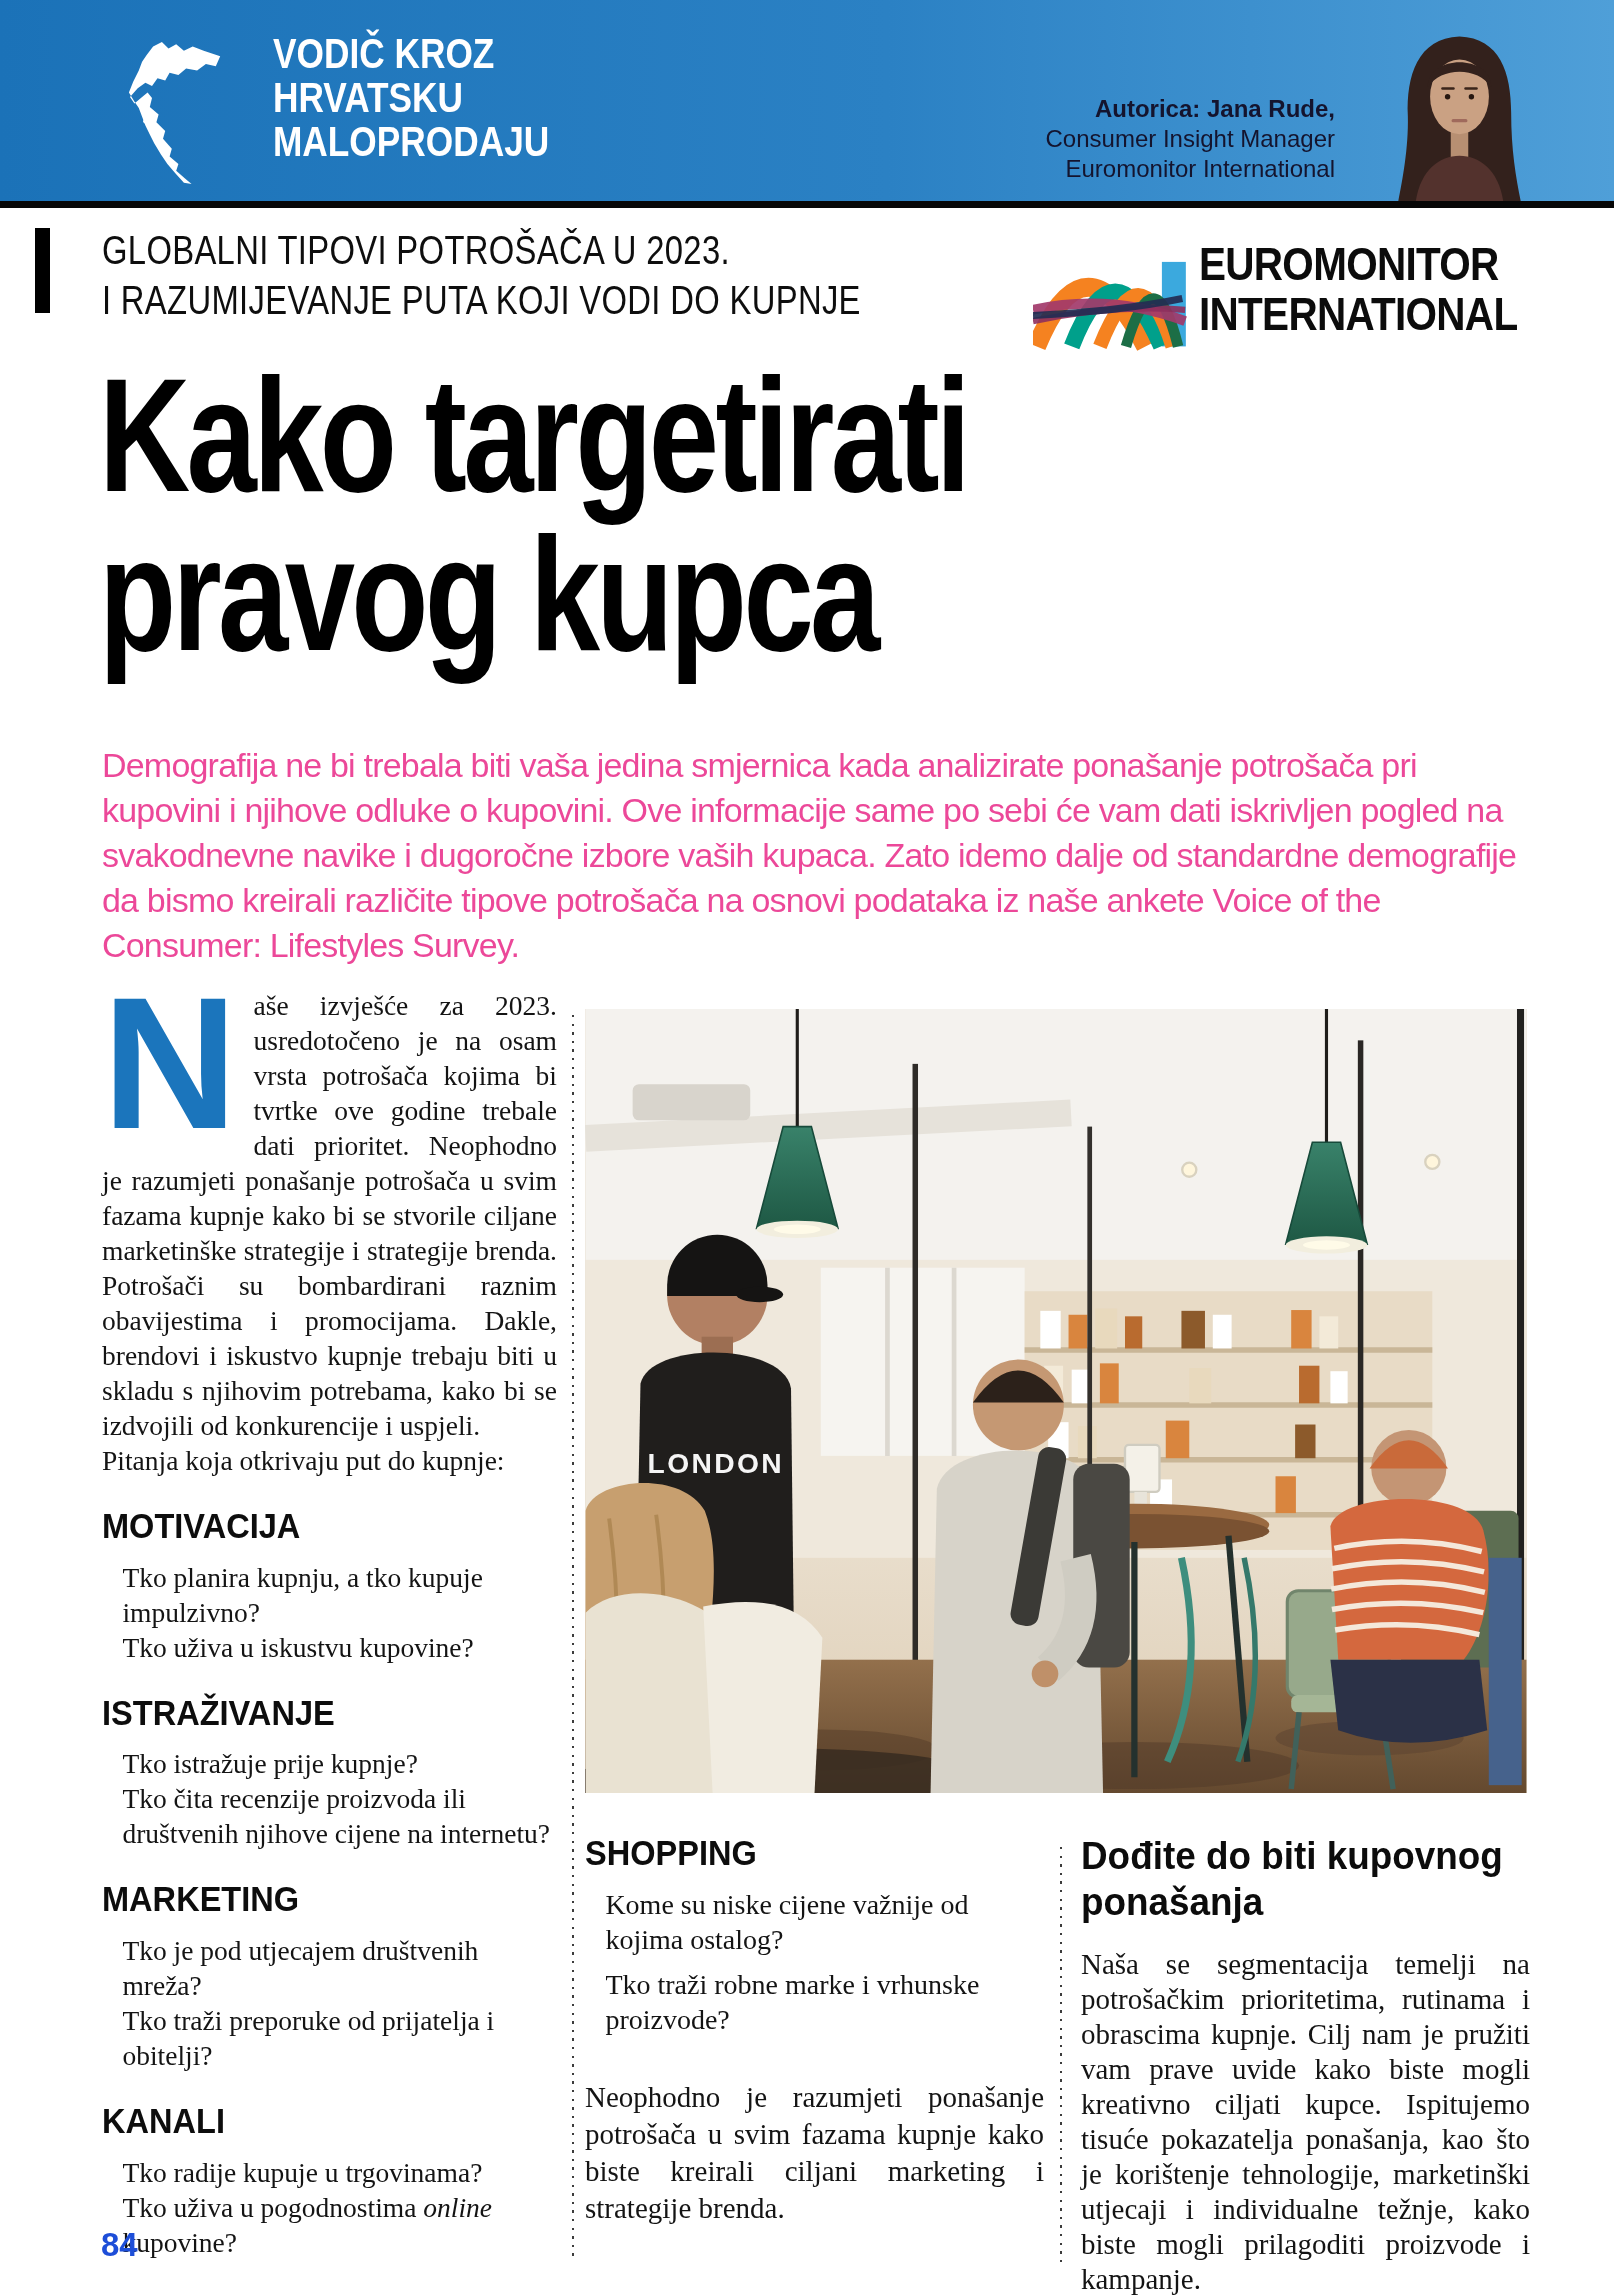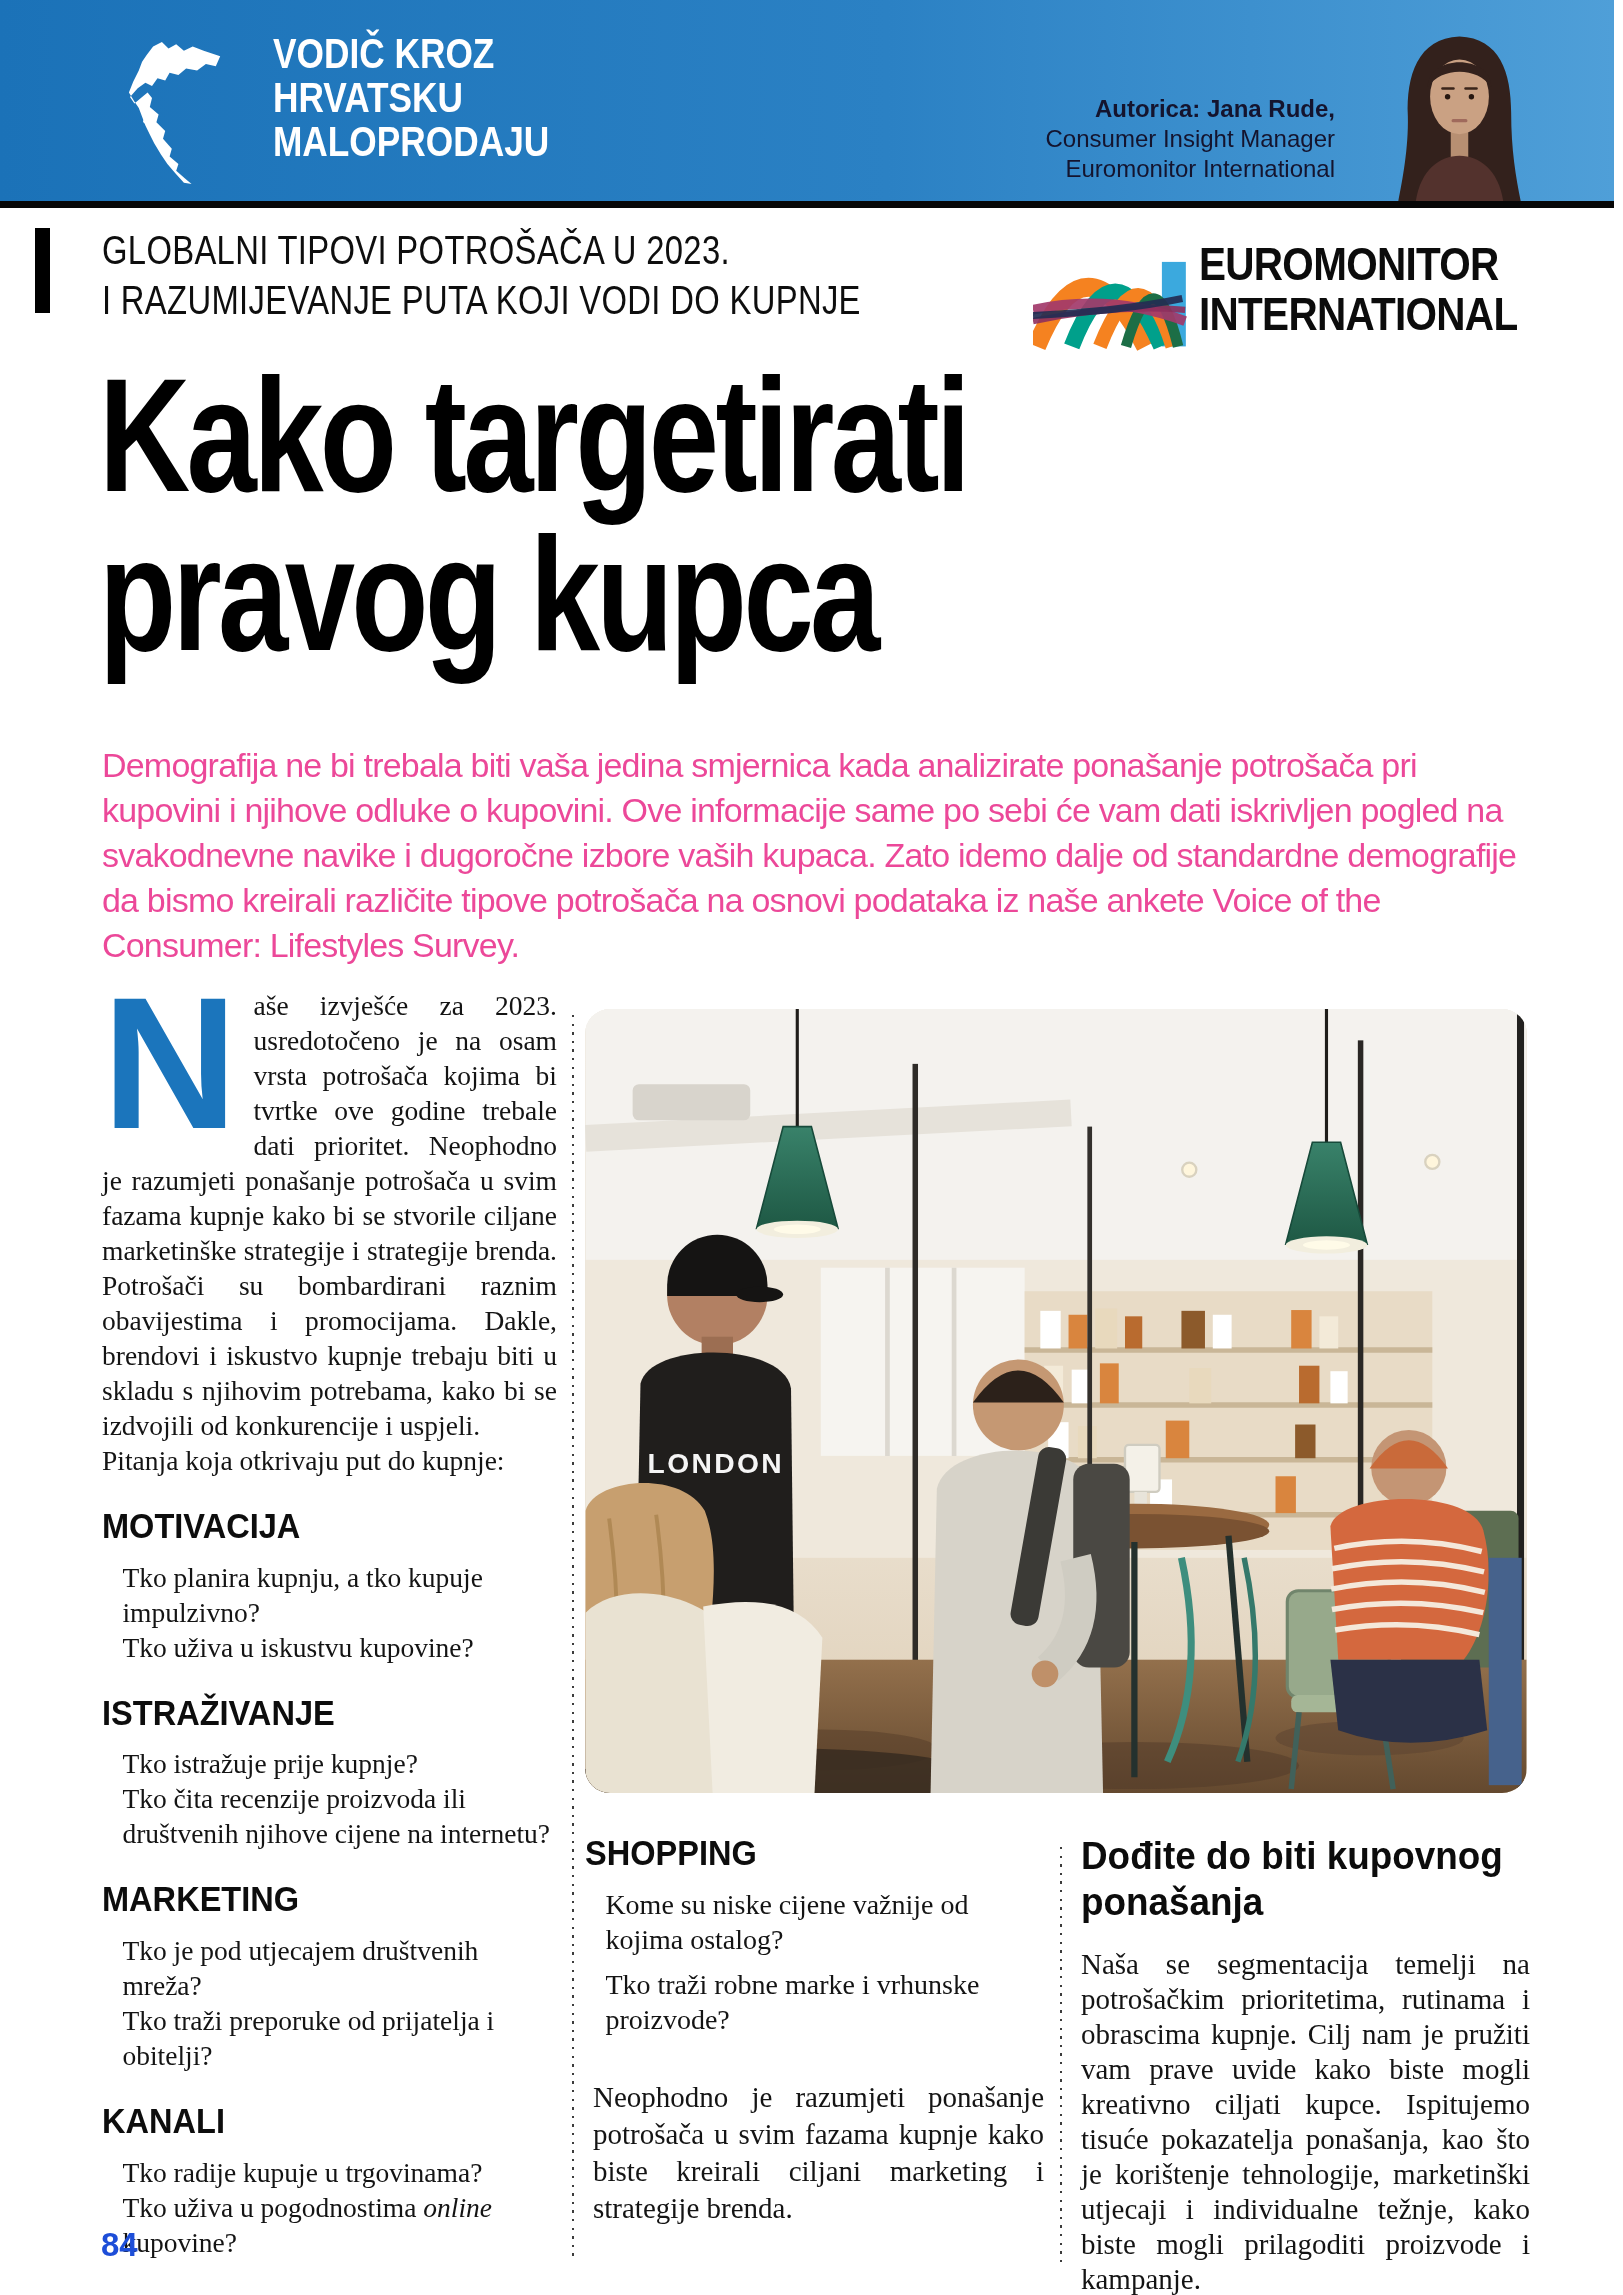--- a/index.html
+++ b/index.html
@@ -48,25 +48,25 @@
          color:#0d0d0d;transform:scaleX(.93);transform-origin:left top;margin:30px 0 15.7px 0;
          white-space:nowrap;}
   .q{padding-left:20.4px;margin:0 0 10.2px 0;}
 
   .divider{position:absolute;width:2.4px;
            background:repeating-linear-gradient(to bottom,#3c3c3c 0 2.4px,transparent 2.4px 8.6px);}
   #divider1{left:572px;top:1015px;height:1247px;}
   #divider2{left:1060px;top:1847px;height:416px;}
 
   .photo{position:absolute;left:585px;top:1009px;width:942px;height:784px;overflow:hidden;
-         background:#e9e1d4;border-radius:25px;}
+         background:#e9e1d4;}
 
   .colmid{position:absolute;left:585px;top:1835px;width:459px;font-size:28px;line-height:35px;}
   .colmid .sec-h{margin-top:0;}
-  .closing{margin-top:42px;text-align:justify;font-size:29px;line-height:37px;margin-left:8px;}
+  .closing{margin-top:42px;text-align:justify;font-size:29px;line-height:37px;}
 
   .colright{position:absolute;left:1081px;top:1833px;width:449px;}
   .side-h{font-family:"Liberation Sans",sans-serif;font-weight:bold;font-size:38px;line-height:46px;
           color:#0c0c0c;transform:scaleX(.97);transform-origin:left top;margin:0 0 22px 0;}
   .side-p{font-size:29px;line-height:35px;text-align:justify;margin:0;}
 
   .pagenum{position:absolute;left:101px;top:2226px;font-family:"Liberation Sans",sans-serif;
            font-weight:bold;font-size:33px;color:#1d4ed8;}
 </style>
 </head>

